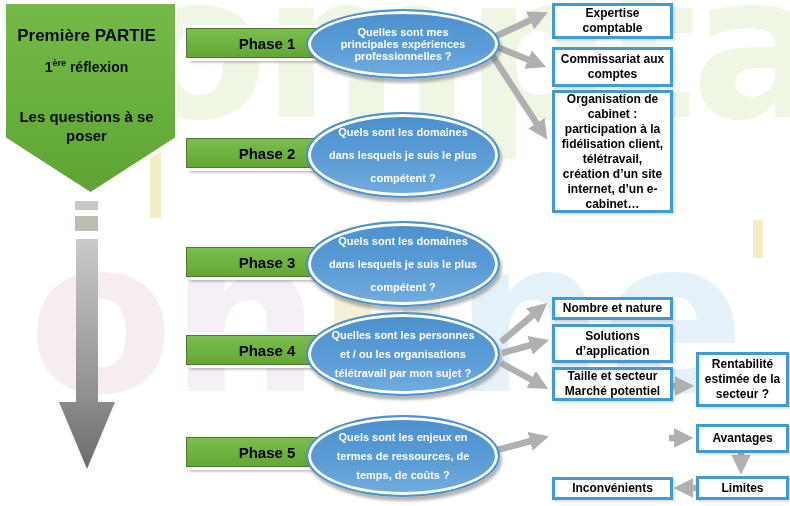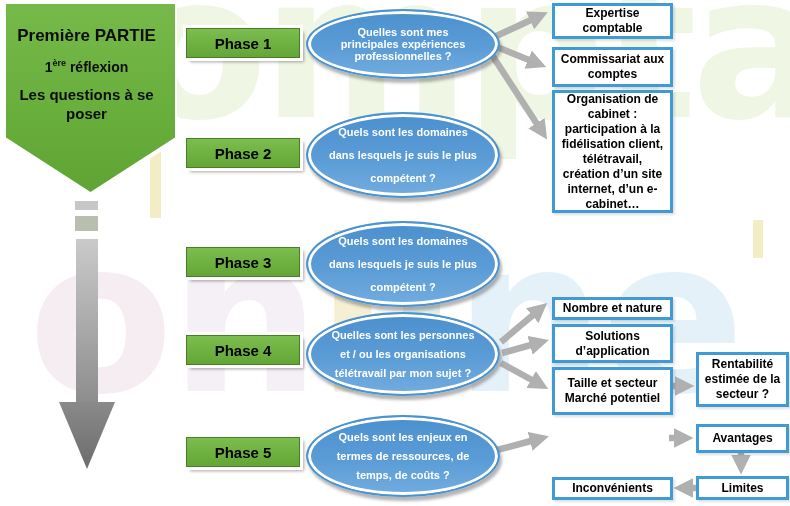--- a/index.html
+++ b/index.html
@@ -29,36 +29,36 @@
   }
   #banner-inner{
     position:absolute;left:2px;top:0;right:2px;bottom:5px;
     background:linear-gradient(180deg,#76b94a 0%,#68ae3b 60%,#5fa434 100%);
     clip-path:polygon(0 0,100% 0,100% 71%,50% 100%,0 71%);
   }
   #banner-content{position:absolute;left:0;right:0;top:0;padding:22px 8px 0 0;text-align:center;color:#0d0d0d;}
   #banner-title{font-size:17px;font-weight:bold;}
   #banner-subtitle{font-size:14px;font-weight:bold;margin-top:12px;}
   #banner-subtitle sup{font-size:9px;}
-  #banner-line3{font-size:15px;font-weight:bold;margin-top:10px;line-height:19px;}
+  #banner-line3{font-size:15px;font-weight:bold;margin-top:32px;line-height:19px;}
   
   .gray{position:absolute;z-index:1;}
   #dash1{left:75px;top:201px;width:23px;height:9px;background:#c7c7c7;}
   #dash2{left:75px;top:216px;width:23px;height:15px;background:#b9bfae;}
   #shaft{left:76px;top:239px;width:22px;height:164px;background:linear-gradient(180deg,#cacaca,#8d8d8d);}
   #ahead{left:59px;top:402px;width:56px;height:67px;background:linear-gradient(180deg,#8a8a8a,#6c6c6c);
          clip-path:polygon(0 0,100% 0,50% 100%);}
   
   .phase{
     position:absolute;left:186px;width:112px;height:28px;z-index:3;
     background:linear-gradient(180deg,#7cbd50 0%,#6db140 55%,#63a637 100%);
     border:1px solid #4b7d27;
     box-shadow:0 0 0 3px #ffffff,4px 4px 3px rgba(0,0,0,0.35);
     display:flex;align-items:center;justify-content:center;
-    font-size:15px;font-weight:bold;color:#000;
+    font-size:15px;font-weight:bold;color:#000;padding-left:24px;
   }
   #p1{top:28px;} #p2{top:138px;} #p3{top:247px;} #p4{top:335px;} #p5{top:437px;}
   
   .ellipse{
     position:absolute;left:306px;width:194px;z-index:3;border-radius:50%;
     background:linear-gradient(180deg,#4b90ce 0%,#5b9cd6 55%,#72acdf 100%);
     border:2px solid #4a92d0;
     box-shadow:inset 0 0 0 3px #ffffff,2px 4px 3px rgba(90,90,90,0.45);
     display:flex;align-items:center;justify-content:center;text-align:center;
     color:#ffffff;font-weight:bold;font-size:11px;
@@ -76,21 +76,21 @@
     font-weight:bold;font-size:12px;line-height:15px;color:#000;
     box-shadow:2px 2px 2px rgba(0,0,0,0.12);padding:2px 3px;
   }
   .col1{left:552px;width:121px;}
   .col2{left:696px;width:93px;}
   #b-expertise{top:3px;height:36px;}
   #b-commissariat{top:47px;height:40px;}
   #b-organisation{top:90px;height:123px;}
   #b-nombre{top:297px;height:23px;}
   #b-conditions{top:324px;height:39px;}
-  #b-taille{top:367px;height:48px;}
+  #b-taille{top:367px;height:34px;}
   #b-solutions{top:420px;height:37px;}
   #b-inconvenients{top:477px;height:23px;}
   #b-rentabilite{top:352px;height:55px;}
   #b-avantages{top:424px;height:29px;}
   #b-limites{top:476px;height:24px;}
   
   #arrows{position:absolute;left:0;top:0;z-index:2;}
   #arrows line{stroke:#b0b0b0;stroke-width:6.5;}
 </style>
 </head>

